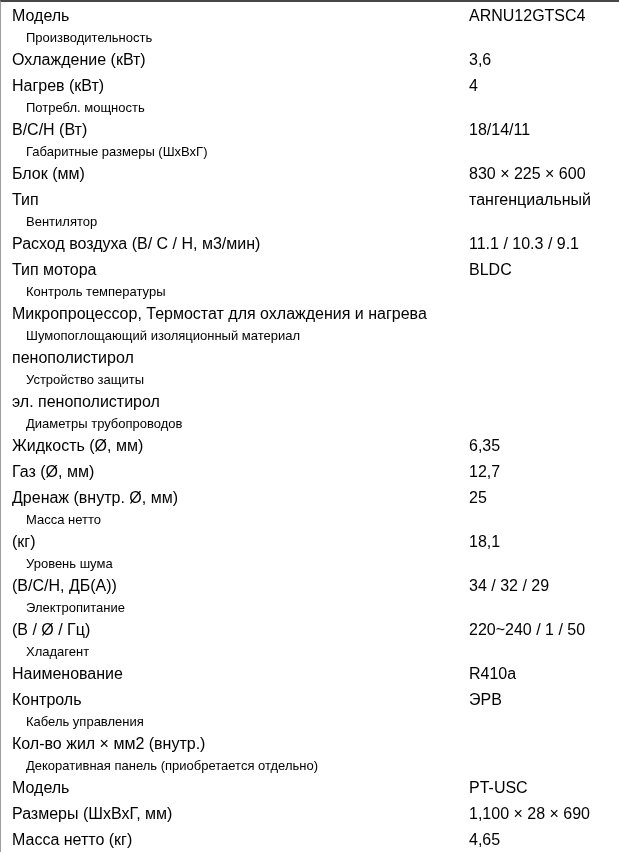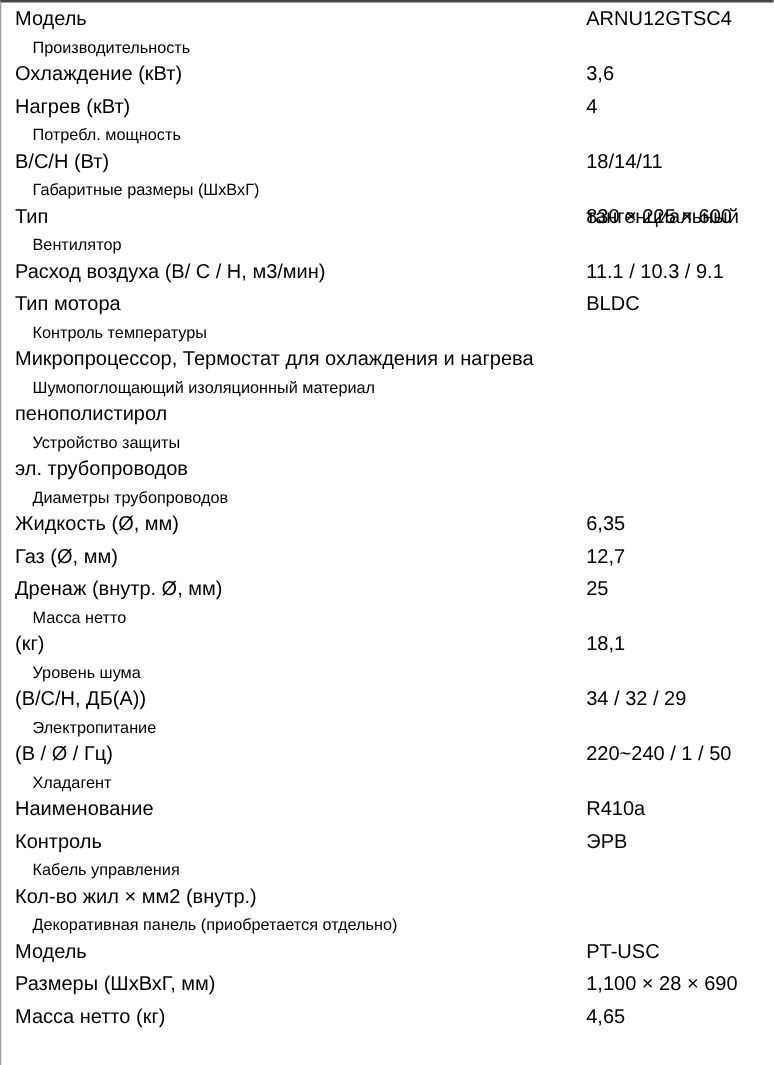--- a/index.html
+++ b/index.html
@@ -75,20 +75,21 @@
       <span class="label">Потребл. мощность</span>
     </div>
     <div class="row item">
       <span class="label">В/С/Н (Вт)</span>
       <span class="value">18/14/11</span>
     </div>
     <div class="row section">
       <span class="label">Габаритные размеры (ШхВхГ)</span>
     </div>
     <div class="row item">
+      <span class="label">Блок (мм)</span>
       <span class="value">830 × 225 × 600</span>
     </div>
     <div class="row item">
       <span class="label">Тип</span>
       <span class="value">тангенциальный</span>
     </div>
     <div class="row section">
       <span class="label">Вентилятор</span>
     </div>
     <div class="row item">
@@ -108,21 +109,21 @@
     <div class="row section">
       <span class="label">Шумопоглощающий изоляционный материал</span>
     </div>
     <div class="row item">
       <span class="label">пенополистирол</span>
     </div>
     <div class="row section">
       <span class="label">Устройство защиты</span>
     </div>
     <div class="row item">
-      <span class="label">эл. трубопроводов</span>
+      <span class="label">эл. пенополистирол</span>
     </div>
     <div class="row section">
       <span class="label">Диаметры трубопроводов</span>
     </div>
     <div class="row item">
       <span class="label">Жидкость (Ø, мм)</span>
       <span class="value">6,35</span>
     </div>
     <div class="row item">
       <span class="label">Газ (Ø, мм)</span>

